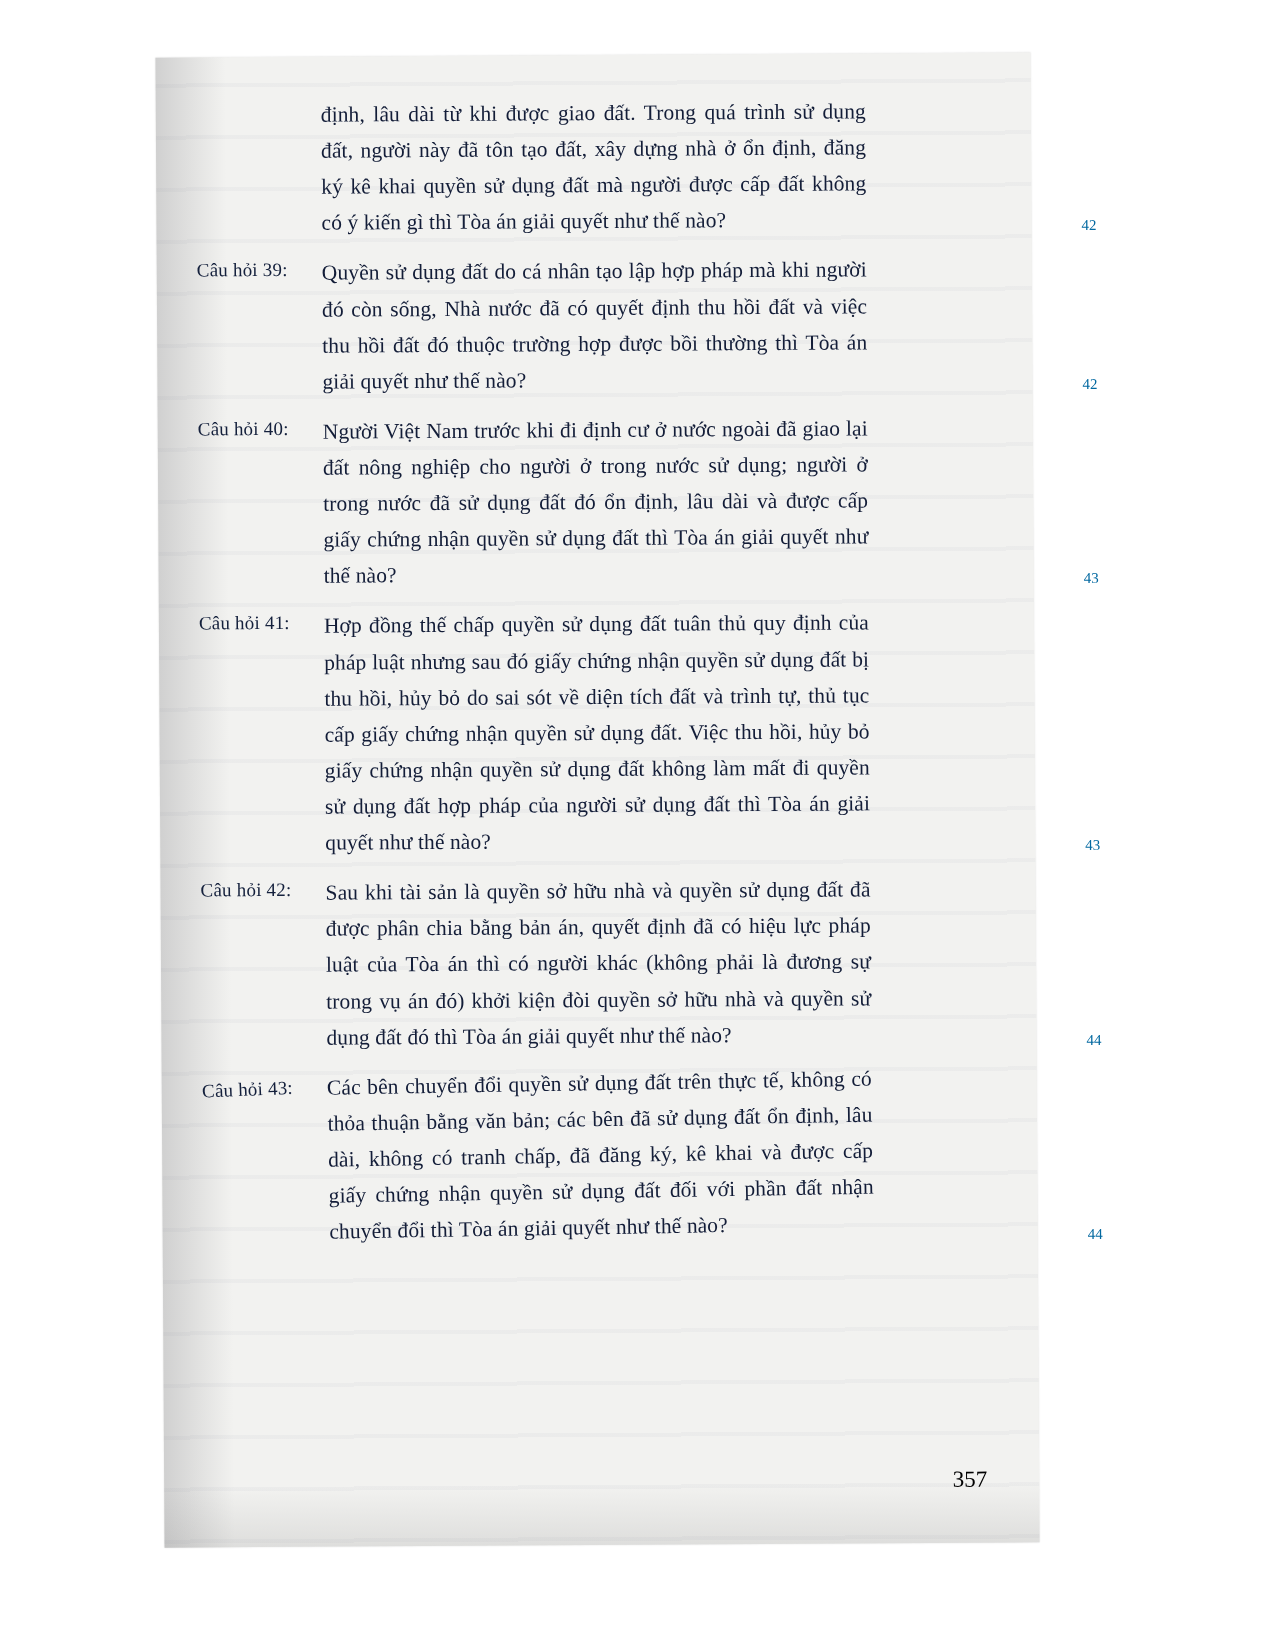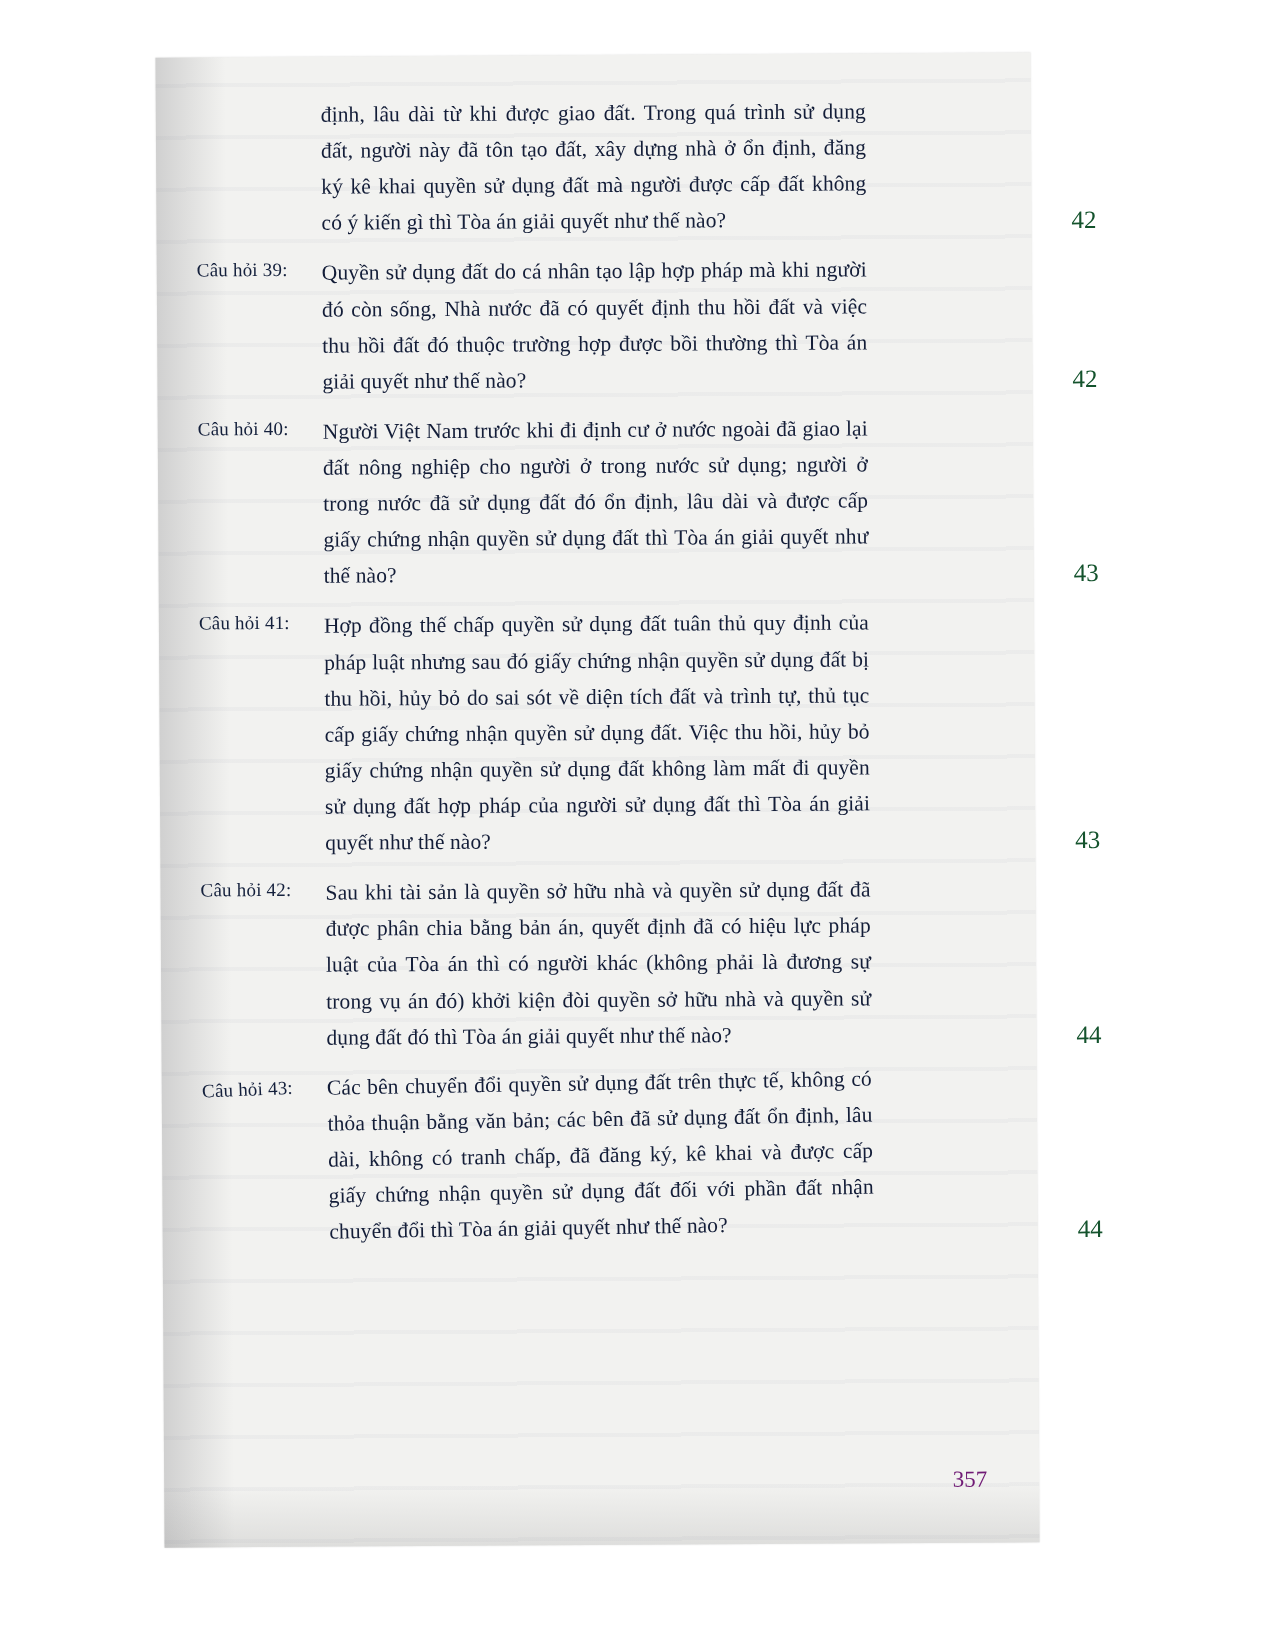--- a/index.html
+++ b/index.html
@@ -95,40 +95,40 @@
     color: #131d38;
     text-align: justify;
     text-justify: inter-word;
     letter-spacing: 0.1px;
     width: 545px;
   }
   .entry-page {
     position: absolute;
     right: -95px;
     bottom: 2px;
-    font-size: 25px;
-    color: #14532d;
+    font-size: 15px;
+    color: #0369a1;
   }
 
   
   .e0 .entry-body { margin-left: 0; }
   .e1 { margin-top: 4px; }
   .e2 { margin-top: 12px; }
   .e3 { margin-top: 10px; }
   .e4 { margin-top: 12px; }
   .e5 { margin-top: 6px; }
   .e5 .entry-label { transform: rotate(-2deg) translateY(4px); }
   .e5 .entry-text { transform: rotate(-0.6deg); transform-origin: left top; }
 
   .folio {
     position: absolute;
     right: 52px;
     bottom: 50px;
     font-size: 23px;
-    color: #701a75;
+    color: #000000;
     font-family: "Liberation Serif", serif;
   }
 </style>
 </head>
 <body>
 
 <div id="page">
   <div class="paper">
     <div class="bleed"></div>
     <div class="spine-shadow"></div>

